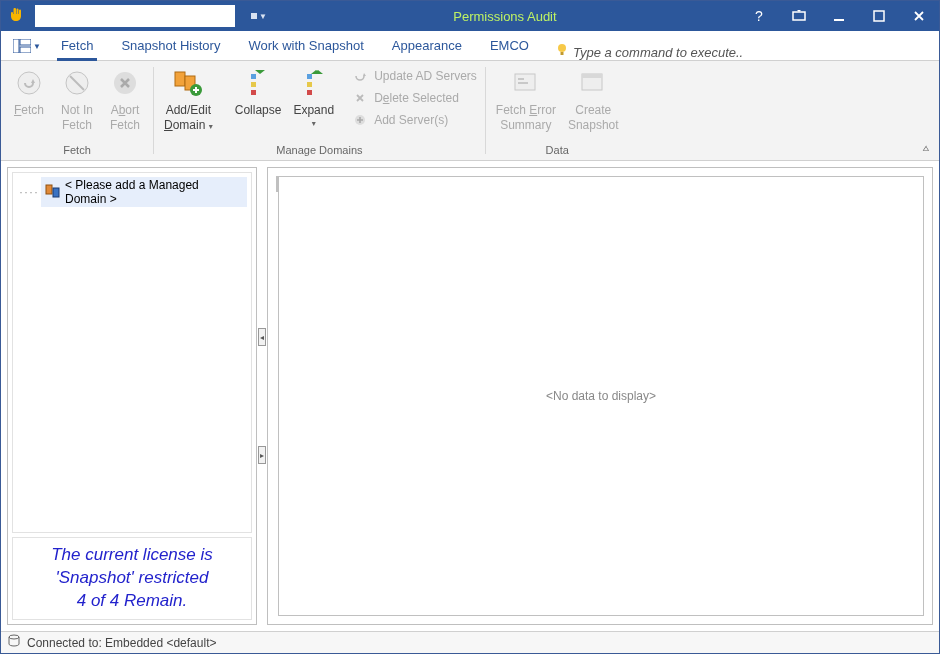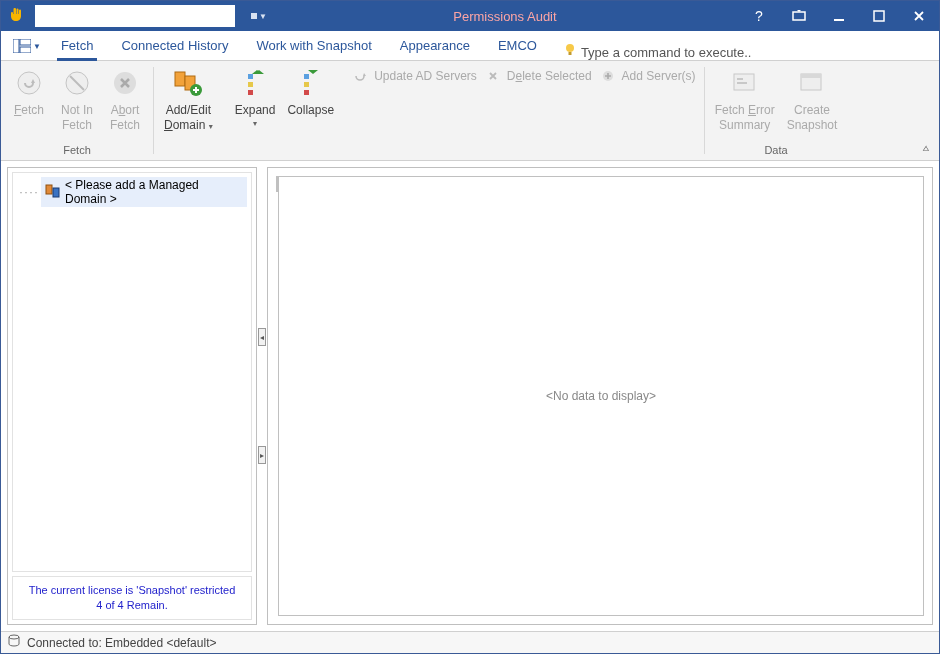--- a/index.html
+++ b/index.html
@@ -5,33 +5,33 @@
   * { box-sizing: border-box; }
   html, body { margin: 0; padding: 0; font-family: 'Segoe UI', Tahoma, sans-serif; font-size: 12px; color: #333; background: #fff; overflow: hidden; }
   .window { width: 940px; height: 654px; border: 1px solid #3a5a96; display: flex; flex-direction: column; position: relative; }
   
   .titlebar { background: #2c579b; height: 30px; display: flex; align-items: center; color: #fff; }
   .titlebar-left { display: flex; align-items: center; gap: 4px; padding-left: 8px; }
   .hand-icon { width: 16px; height: 16px; color: #f7b500; }
   .search-box { width: 200px; height: 22px; background: #fff; border: none; margin-left: 6px; padding: 0 4px; font-size: 12px; }
   .qat-dropdown { margin-left: 8px; color: #d8e2f2; cursor: pointer; font-size: 8px; padding: 0 4px; display: flex; align-items: center; gap: 2px; }
   .qat-square { width: 6px; height: 6px; background: #d8e2f2; display: inline-block; }
-  .titlebar-title { flex: 1; text-align: center; font-size: 13px; color: #fca5a5; }
+  .titlebar-title { flex: 1; text-align: center; font-size: 13px; color: #bef264; }
   .titlebar-controls { display: flex; align-items: center; }
   .tctrl { width: 40px; height: 30px; display: flex; align-items: center; justify-content: center; cursor: pointer; color: #fff; }
   .tctrl svg { width: 14px; height: 14px; }
   
   .tabstrip { background: #fff; height: 30px; display: flex; align-items: flex-end; border-bottom: 1px solid #d0d0d0; padding-left: 6px; gap: 0; }
   .layout-btn { display: flex; align-items: center; padding: 0 6px; height: 28px; color: #2c579b; cursor: pointer; }
   .layout-btn svg { width: 18px; height: 14px; }
   .tab { padding: 0 14px; height: 30px; display: flex; align-items: center; font-size: 13px; color: #2c579b; cursor: pointer; position: relative; }
   .tab.active { color: #2c579b; font-weight: 400; }
   .tab.active::after { content: ""; position: absolute; left: 10px; right: 10px; bottom: -1px; height: 3px; background: #2c579b; }
   .bulb { width: 14px; height: 14px; margin-left: 12px; margin-right: 4px; }
-  .exec-text { font-size: 13px; color: #555; }
+  .exec-text { font-size: 13px; color: #555; font-style: italic; }
   
   .ribbon { background: #f3f3f3; border-bottom: 1px solid #d0d0d0; display: flex; height: 100px; position: relative; }
   .rgroup { display: flex; flex-direction: column; align-items: center; padding: 2px 4px 0 4px; }
   .rgroup-body { display: flex; align-items: flex-start; flex: 1; }
   .rgroup-label { font-size: 11px; color: #666; text-align: center; padding: 2px 0 4px 0; width: 100%; }
   .sep { width: 1px; background: #d8d8d8; margin: 6px 0; }
   .rbtn { display: flex; flex-direction: column; align-items: center; padding: 2px 6px; cursor: pointer; text-align: center; font-size: 12px; color: #444; line-height: 1.25; min-width: 48px; }
   .rbtn.dis { color: #aaa; cursor: default; }
   .rbtn .ico { height: 36px; display: flex; align-items: center; justify-content: center; }
   .rbtn .lbl { margin-top: 2px; }
@@ -39,21 +39,21 @@
   .rsmall { display: flex; align-items: center; gap: 6px; padding: 2px 4px; font-size: 12px; color: #aaa; cursor: default; height: 22px; }
   .rsmall .sico { width: 16px; height: 16px; display:flex; align-items:center; justify-content:center;}
   .collapse-caret { position: absolute; right: 8px; bottom: 4px; font-size: 10px; color: #666; cursor: pointer; }
   
   .body { flex: 1; display: flex; background: #fff; padding: 6px; gap: 0; min-height: 0; }
   .left-panel { width: 250px; display: flex; flex-direction: column; border: 1px solid #bfbfbf; background: #fff; padding: 4px; }
   .tree-area { flex: 1; border: 1px solid #e2e2e2; background: #fff; padding: 4px; overflow: auto; }
   .tree-item { display: flex; align-items: center; gap: 4px; background: #e6eefb; padding: 1px 4px; font-size: 12px; color: #2c579b; width: fit-content; }
   .tree-dots { color: #999; padding: 0 2px; letter-spacing: 1px; }
   .tree-item svg { width: 16px; height: 16px; }
-  .license-box { border: 1px solid #e2e2e2; background: #fff; padding: 6px 4px; margin-top: 4px; text-align: center; font-size: 11px; color: #2222cc; line-height: 1.35; }
+  .license-box { border: 1px solid #e2e2e2; background: #fff; padding: 6px 4px; margin-top: 4px; text-align: center; font-size: 17px; color: #2222cc; line-height: 1.35; font-style: italic; }
   .splitter { width: 10px; display: flex; flex-direction: column; align-items: center; justify-content: center; gap: 100px; cursor: ew-resize; }
   .split-handle { width: 8px; height: 18px; border: 1px solid #999; background: #f2f2f2; display:flex; align-items:center; justify-content:center; font-size:8px; color:#555;}
   .right-panel { flex: 1; display:flex; flex-direction:row; border: 1px solid #bfbfbf; background: #fff; padding: 8px; }
   .grid-header { height: 16px; background: #e8e8e8; border: 1px solid #c0c0c0; margin-bottom: 6px; }
   .grid-body { flex: 1; border: 1px solid #c0c0c0; display:flex; align-items:center; justify-content:center; color:#888; font-size: 12px; }
   
   .statusbar { height: 22px; border-top: 1px solid #d0d0d0; display: flex; align-items: center; padding: 0 6px; gap: 6px; font-size: 12px; color: #444; background: #f7f7f7;}
   .statusbar svg { width: 14px; height: 14px; }
   .u { text-decoration: underline; }
 </style>
@@ -104,21 +104,21 @@
   <div class="tabstrip">
     <div class="layout-btn">
       <svg viewBox="0 0 18 14">
           <rect x="0" y="0" width="6" height="14" fill="none" stroke="#2c579b"></rect>
           <rect x="7" y="0" width="11" height="6" fill="none" stroke="#2c579b"></rect>
           <rect x="7" y="8" width="11" height="6" fill="none" stroke="#2c579b"></rect>
         </svg>
       <span style="font-size:8px;margin-left:2px">▼</span>
     </div>
     <div class="tab active">Fetch</div>
-    <div class="tab">Connected History</div>
+    <div class="tab">Snapshot History</div>
     <div class="tab">Work with Snapshot</div>
     <div class="tab">Appearance</div>
     <div class="tab">EMCO</div>
     <span>
       <svg class="bulb" viewBox="0 0 14 14">
           <circle cx="7" cy="5" r="4" fill="#f7c948"></circle>
           <rect x="5.5" y="9" width="3" height="3" fill="#c29a2e"></rect>
         </svg>
     </span>
     <span class="exec-text">Type a command to execute..</span>
@@ -175,39 +175,39 @@
           </div>
           <div class="lbl">Add/Edit<br><span class="u">D</span>omain <span class="caret">▾</span></div>
         </div>
         <div style="width:10px"></div>
         <div class="rbtn">
           <div class="ico">
             <svg width="26" height="30" viewBox="0 0 26 30">
                 <rect x="6" y="6" width="5" height="5" fill="#5aa0e0"></rect>
                 <rect x="6" y="14" width="5" height="5" fill="#e6c84a"></rect>
                 <rect x="6" y="22" width="5" height="5" fill="#d24a4a"></rect>
-                <path d="M15 2l5 4h-10z" fill="#3a9a3a"></path>
-                <path d="M21 2l5 4h-10z" fill="#3a9a3a" transform="translate(-4 0)"></path>
-              </svg>
-          </div>
-          <div class="lbl">Expand</div>
-          <div class="caret">▾</div>
+                <path d="M15 8l5-4h-10z" fill="#3a9a3a" transform="translate(0 -2)"></path>
+              </svg>
+          </div>
+          <div class="lbl">Collapse</div>
         </div>
         <div class="rbtn">
           <div class="ico">
             <svg width="26" height="30" viewBox="0 0 26 30">
                 <rect x="6" y="6" width="5" height="5" fill="#5aa0e0"></rect>
                 <rect x="6" y="14" width="5" height="5" fill="#e6c84a"></rect>
                 <rect x="6" y="22" width="5" height="5" fill="#d24a4a"></rect>
-                <path d="M15 8l5-4h-10z" fill="#3a9a3a" transform="translate(0 -2)"></path>
-              </svg>
-          </div>
-          <div class="lbl">Collapse</div>
-        </div>
-        <div style="display:flex;flex-direction:row;margin-left:8px;padding-top:2px">
+                <path d="M15 2l5 4h-10z" fill="#3a9a3a"></path>
+                <path d="M21 2l5 4h-10z" fill="#3a9a3a" transform="translate(-4 0)"></path>
+              </svg>
+          </div>
+          <div class="lbl">Expand</div>
+          <div class="caret">▾</div>
+        </div>
+        <div style="display:flex;flex-direction:column;margin-left:8px;padding-top:2px">
           <div class="rsmall">
             <span class="sico">
               <svg width="14" height="14" viewBox="0 0 14 14">
                   <path d="M3 7a4 4 0 108 0" fill="none" stroke="#bbb" stroke-width="1.6"></path>
                   <path d="M11 4l-1 3h3z" fill="#bbb"></path>
                 </svg>
             </span>
             <span>Update AD Servers</span>
           </div>
           <div class="rsmall">
@@ -222,20 +222,21 @@
             <span class="sico">
               <svg width="14" height="14" viewBox="0 0 14 14">
                   <circle cx="7" cy="7" r="5" fill="#ddd"></circle>
                   <path d="M7 4v6M4 7h6" stroke="#aaa" stroke-width="1.6"></path>
                 </svg>
             </span>
             <span>Add Server(s)</span>
           </div>
         </div>
       </div>
+      <div class="rgroup-label">Manage Domains</div>
     </div>
     <div class="sep"></div>
 
     <div class="rgroup">
       <div class="rgroup-body">
         <div class="rbtn dis">
           <div class="ico">
             <svg width="28" height="26" viewBox="0 0 28 26">
                 <rect x="3" y="4" width="20" height="16" fill="#eee" stroke="#c8c8c8"></rect>
                 <rect x="6" y="8" width="6" height="2" fill="#c8c8c8"></rect>

